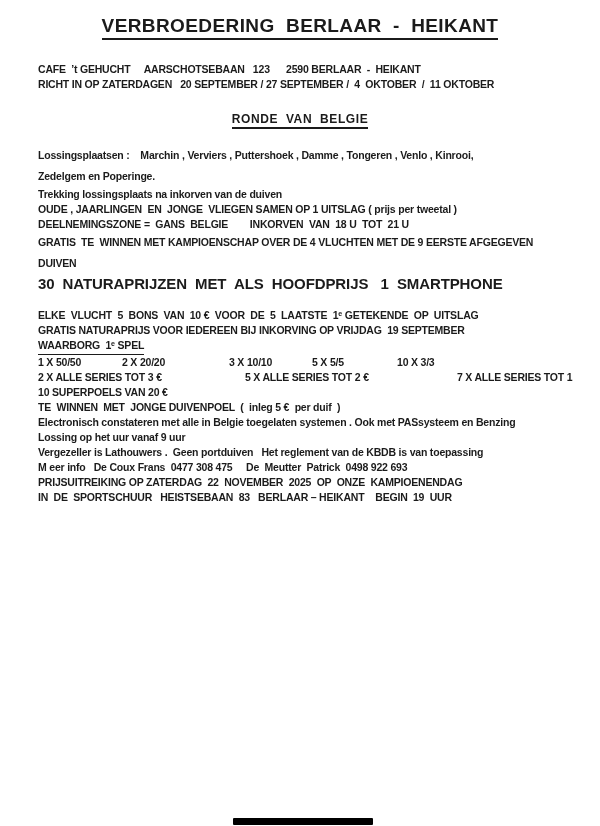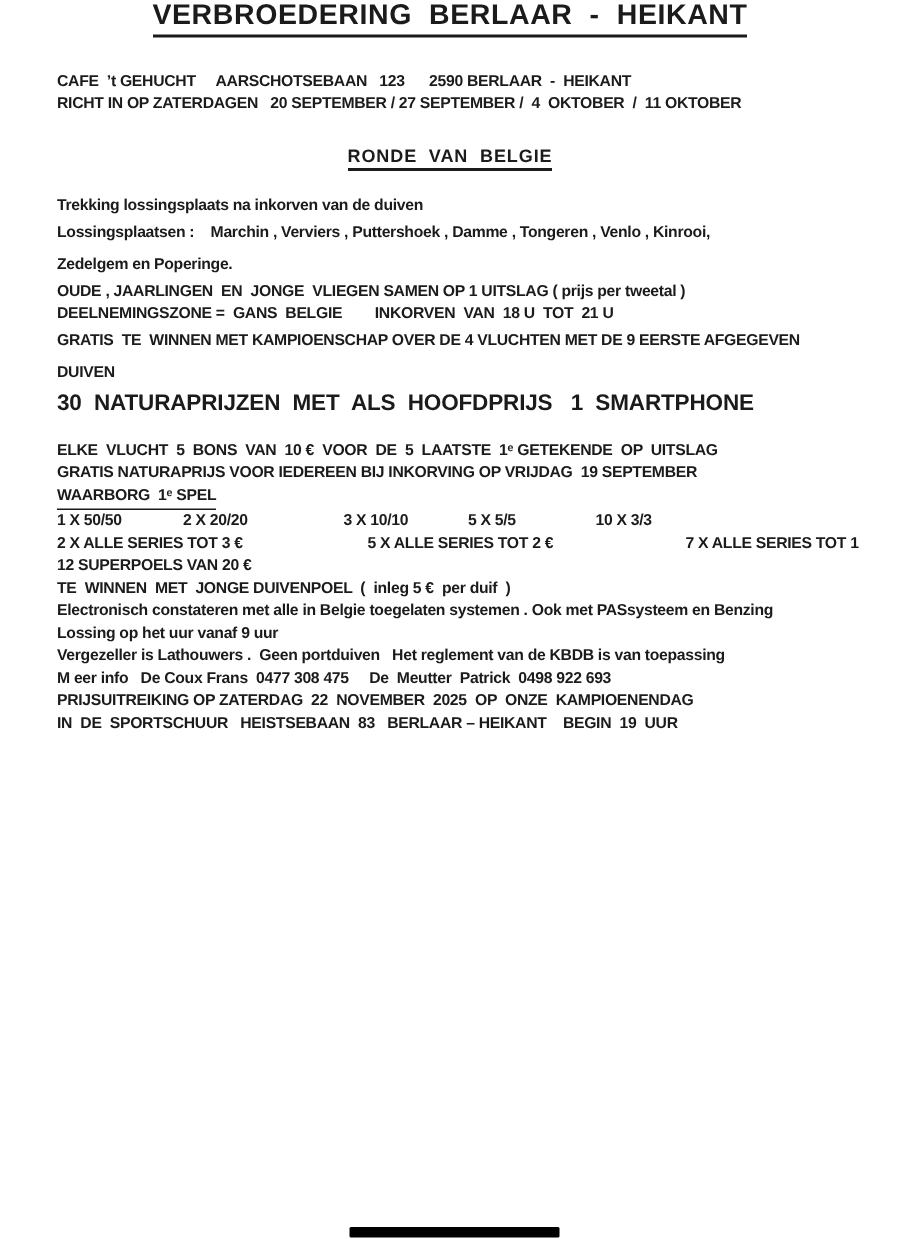--- a/index.html
+++ b/index.html
@@ -9,21 +9,21 @@
     background: #ffffff;
     overflow: hidden;
     position: relative;
     font-family: "Liberation Sans", "DejaVu Sans", sans-serif;
     color: #1b1b1b;
   }
   .page {
     box-sizing: border-box;
     width: 600px;
     height: 585px;
-    padding: 0 20px 0 38px;
+    padding: 15px 20px 0 38px;
   }
   .page p, .page h1, .page h2, .page h3, .page .row {
     margin: 0;
     font-weight: bold;
     white-space: pre-wrap;
   }
   
   h1.main-title, h2.race-title {
     text-align: center;
     margin-left: -18px; 
@@ -87,24 +87,24 @@
 <div class="page">
 
   <h1 class="main-title"><span>VERBROEDERING  BERLAAR  -  HEIKANT</span></h1>
 
   <p class="body-line">CAFE  ’t GEHUCHT     AARSCHOTSEBAAN   123      2590 BERLAAR  -  HEIKANT</p>
 
   <p class="body-line">RICHT IN OP ZATERDAGEN   20 SEPTEMBER / 27 SEPTEMBER /  4  OKTOBER  /  11 OKTOBER</p>
 
   <h2 class="race-title"><span>RONDE  VAN  BELGIE</span></h2>
 
-  <p class="body-line">Trekking lossingsplaats na inkorven van de duiven</p>
-
   <p class="body-line two-line">Lossingsplaatsen :    Marchin , Verviers , Puttershoek , Damme , Tongeren , Venlo , Kinrooi,
 Zedelgem en Poperinge.</p>
+
+  <p class="body-line">Trekking lossingsplaats na inkorven van de duiven</p>
 
   <p class="body-line">OUDE , JAARLINGEN  EN  JONGE  VLIEGEN SAMEN OP 1 UITSLAG ( prijs per tweetal )</p>
 
   <p class="body-line">DEELNEMINGSZONE =  GANS  BELGIE        INKORVEN  VAN  18 U  TOT  21 U</p>
 
   <p class="body-line kamp-line">GRATIS  TE  WINNEN MET KAMPIOENSCHAP OVER DE 4 VLUCHTEN MET DE 9 EERSTE AFGEGEVEN
 DUIVEN</p>
 
   <h3 class="natura-heading">30  NATURAPRIJZEN  MET  ALS  HOOFDPRIJS   1  SMARTPHONE</h3>
 
@@ -121,21 +121,21 @@
     <span>5 X 5/5</span>
     <span>10 X 3/3</span>
   </div>
 
   <div class="row series-2">
     <span>2 X ALLE SERIES TOT 3 €</span>
     <span>5 X ALLE SERIES TOT 2 €</span>
     <span>7 X ALLE SERIES TOT 1</span>
   </div>
 
-  <p class="body-line">12 SUPERPOELS VAN 20 €</p>
+  <p class="body-line">10 SUPERPOELS VAN 20 €</p>
 
   <p class="body-line">TE  WINNEN  MET  JONGE DUIVENPOEL  (  inleg 5 €  per duif  )</p>
 
 
   <p class="body-line mb16">Electronisch constateren met alle in Belgie toegelaten systemen . Ook met PASsysteem en Benzing</p>
 
   <p class="body-line mb16">Lossing op het uur vanaf 9 uur</p>
 
   <p class="body-line mb16">Vergezeller is Lathouwers .  Geen portduiven   Het reglement van de KBDB is van toepassing</p>
 

